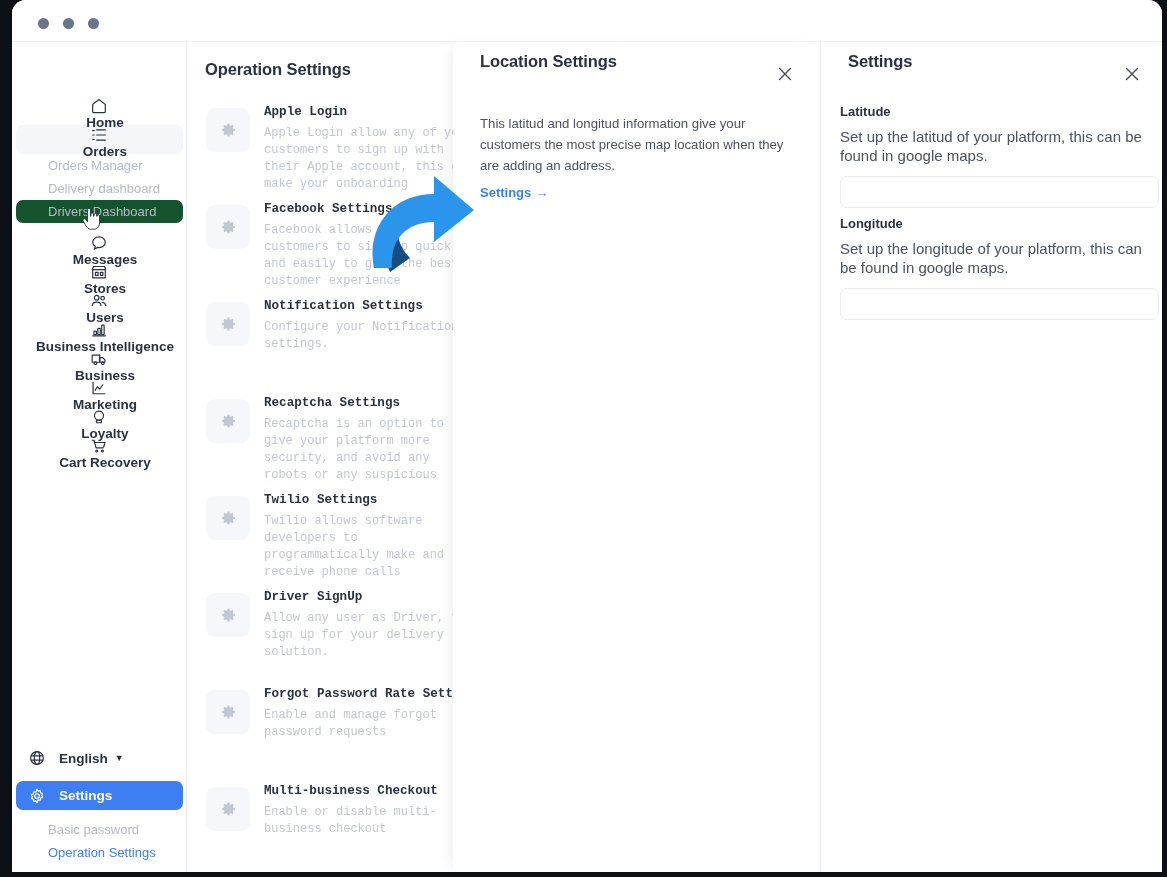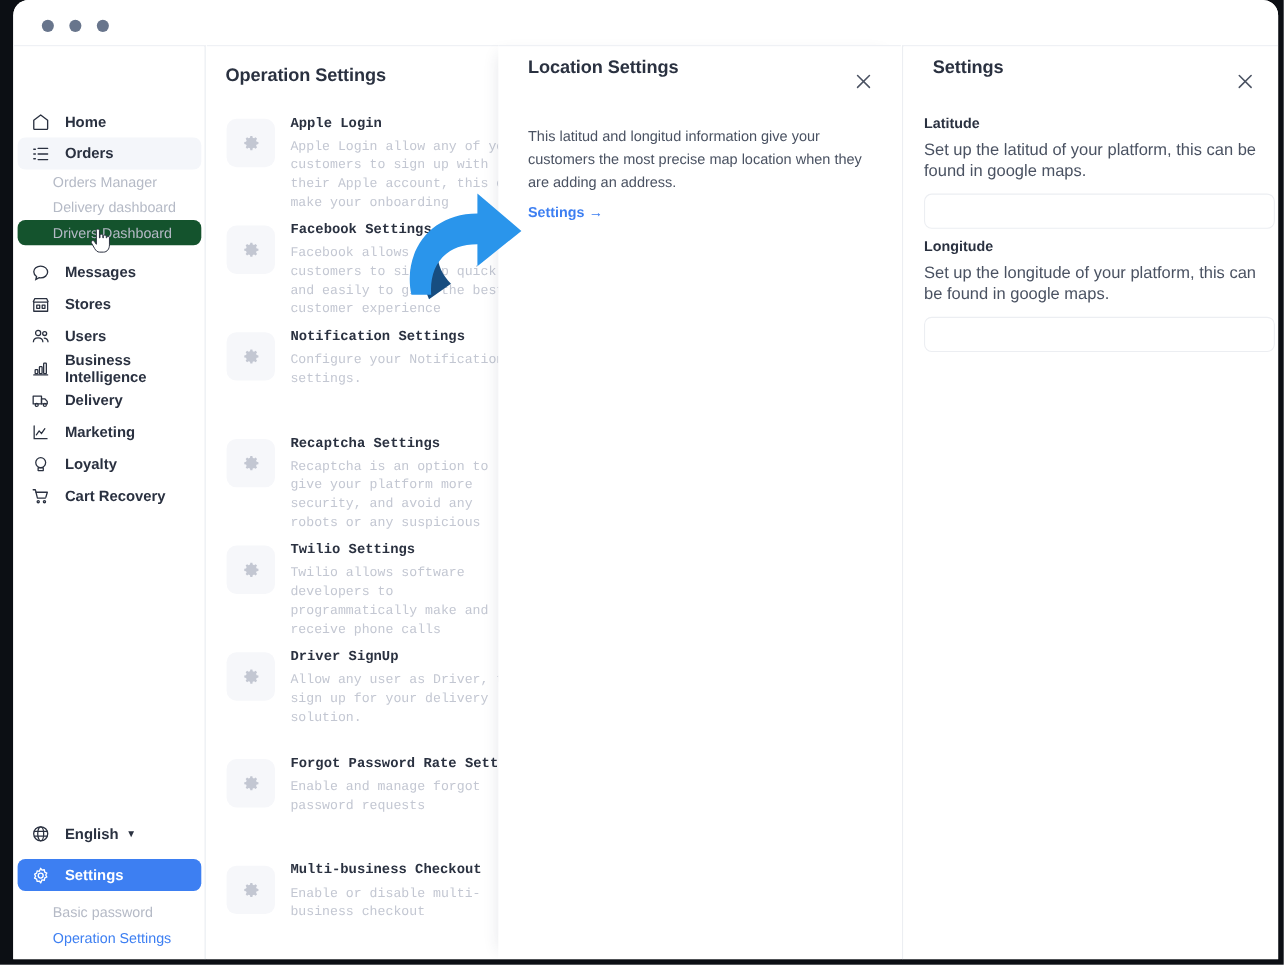--- a/index.html
+++ b/index.html
@@ -79,20 +79,21 @@
   .nav-item {
     display: flex; align-items: center;
     height: 29px;
     margin: 0 4px 0 4px;
     padding-left: 11px;
     border-radius: 7px;
     cursor: pointer;
     color: #2a3140;
     font-size: 13.5px;
     font-weight: 600;
+    flex-direction: column;
   }
   .nav-item.active-soft { background: #f4f6fa; }
   .nav-icon {
     width: 19px; height: 19px;
     flex: 0 0 auto;
     margin-right: 13px;
     display: flex; align-items: center; justify-content: center;
   }
   .nav-icon svg { display: block; }
   .nav-gap { height: 10px; }
@@ -354,21 +355,21 @@
 
         <div class="nav-item">
           <span class="nav-icon">
             <svg viewBox="0 0 20 20" width="18" height="18" fill="none" stroke="#2a3140" stroke-width="1.3" stroke-linejoin="round">
               <path d="M2.4 5.6h8.4v8H2.4z"></path>
               <path d="M10.8 8.4h3.3l2.5 2.6v2.6h-5.8z"></path>
               <circle cx="6" cy="14.6" r="1.5"></circle>
               <circle cx="14.2" cy="14.6" r="1.5"></circle>
             </svg>
           </span>
-          <span>Delivery</span>
+          <span>Business</span>
         </div>
 
         <div class="nav-item">
           <span class="nav-icon">
             <svg viewBox="0 0 20 20" width="18" height="18" fill="none" stroke="#2a3140" stroke-width="1.3" stroke-linecap="round">
               <path d="M3.4 3.6v12.8h13"></path>
               <path d="M5.6 12.6 8.4 8.6l2.4 2.6 3.4-4.8"></path>
             </svg>
           </span>
           <span>Marketing</span>

